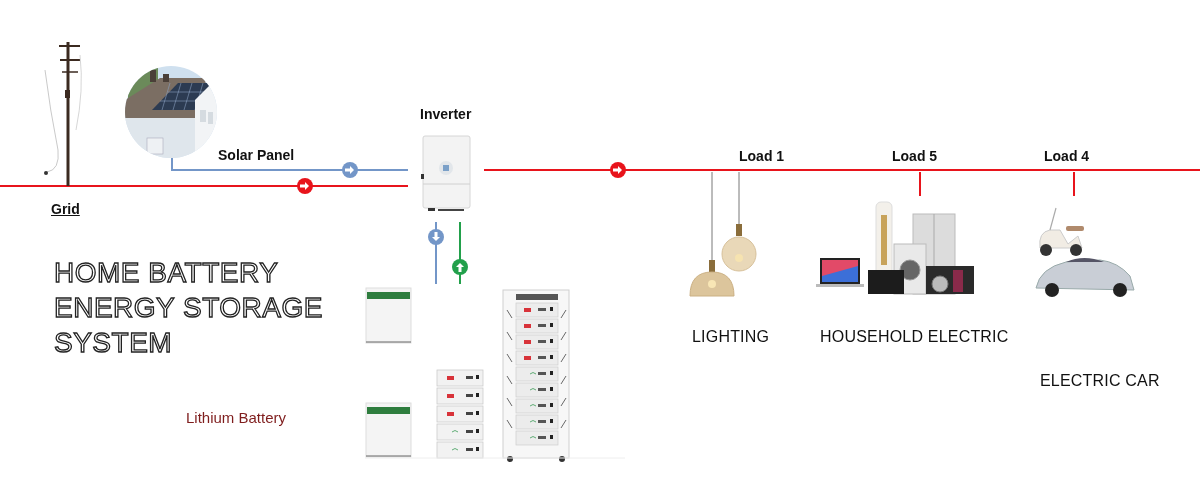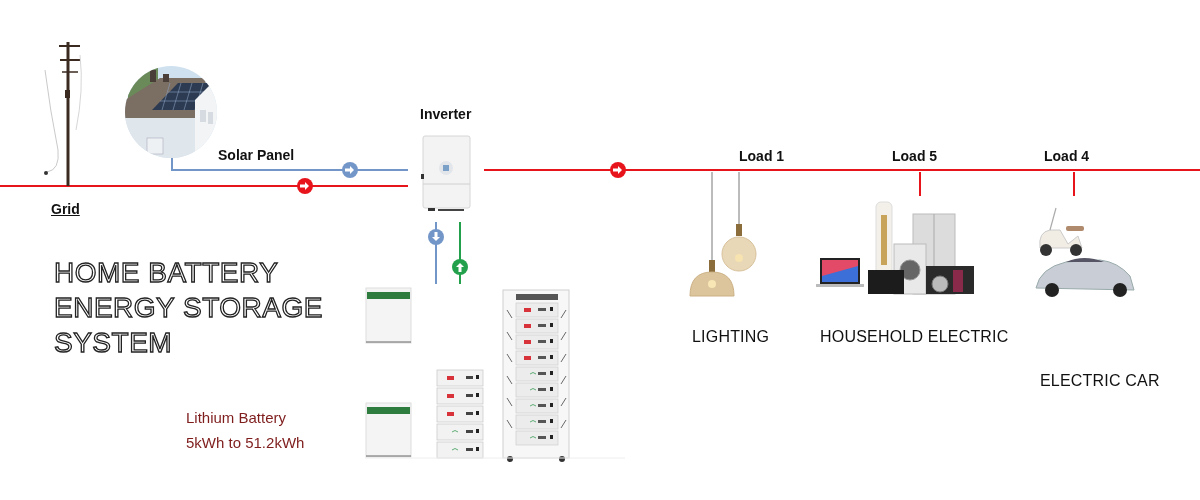--- a/index.html
+++ b/index.html
@@ -270,14 +270,13 @@
 <div class="cap" style="left:1040px;top:328px;margin-top:44px;">ELECTRIC CAR</div>
 
 <div class="title">
   <div>HOME BATTERY</div>
   <div>ENERGY STORAGE</div>
   <div>SYSTEM</div>
 </div>
 
 <div class="batt-lbl">
   <div>Lithium Battery</div>
-  <div>5kWh to 51.2kWh</div>
 </div>
 
 </body></html>

